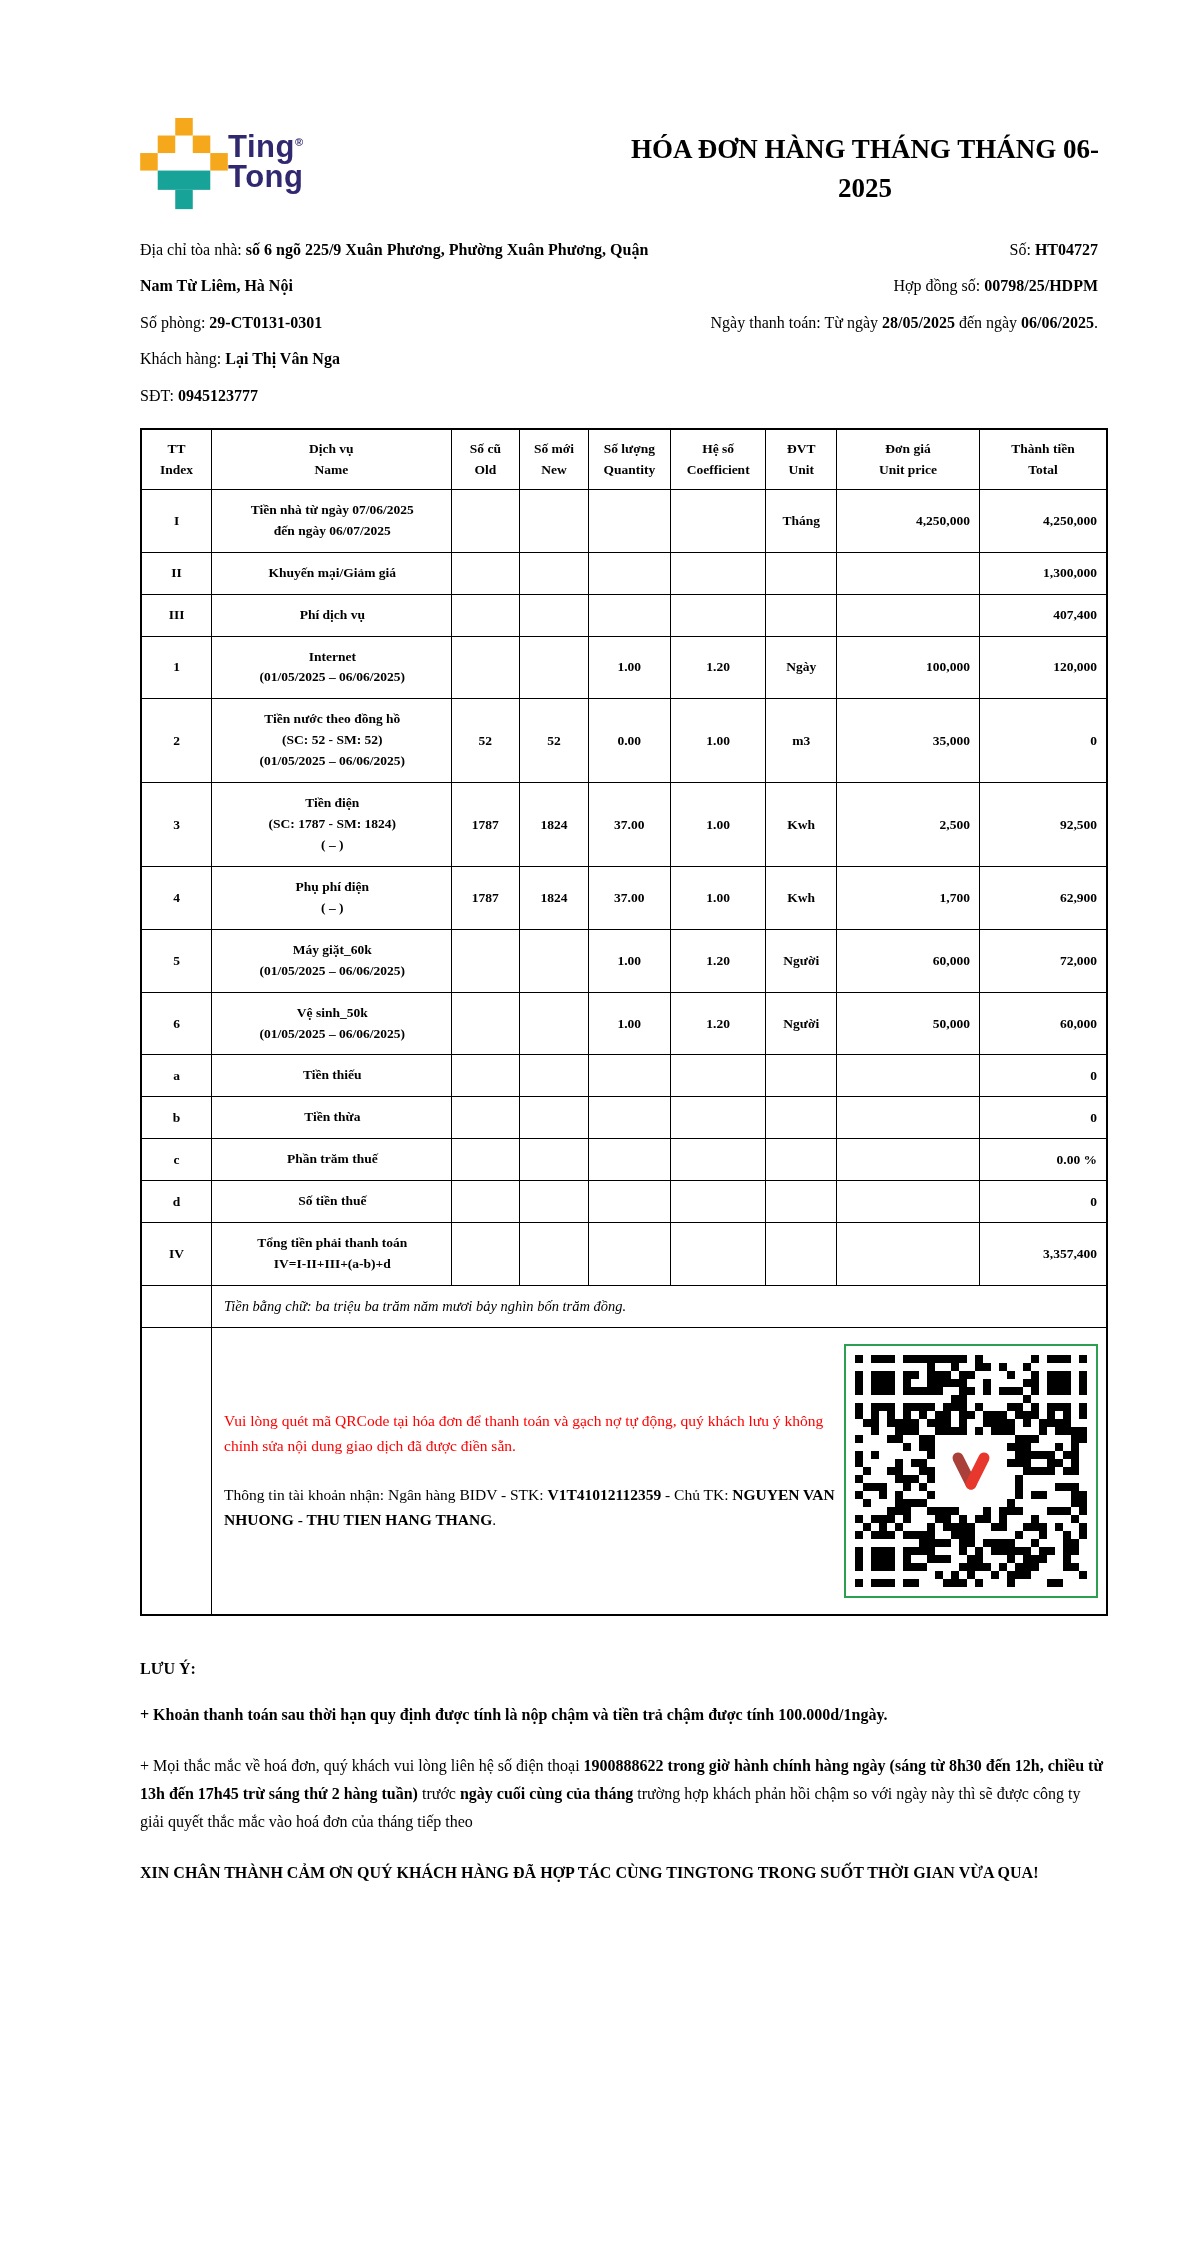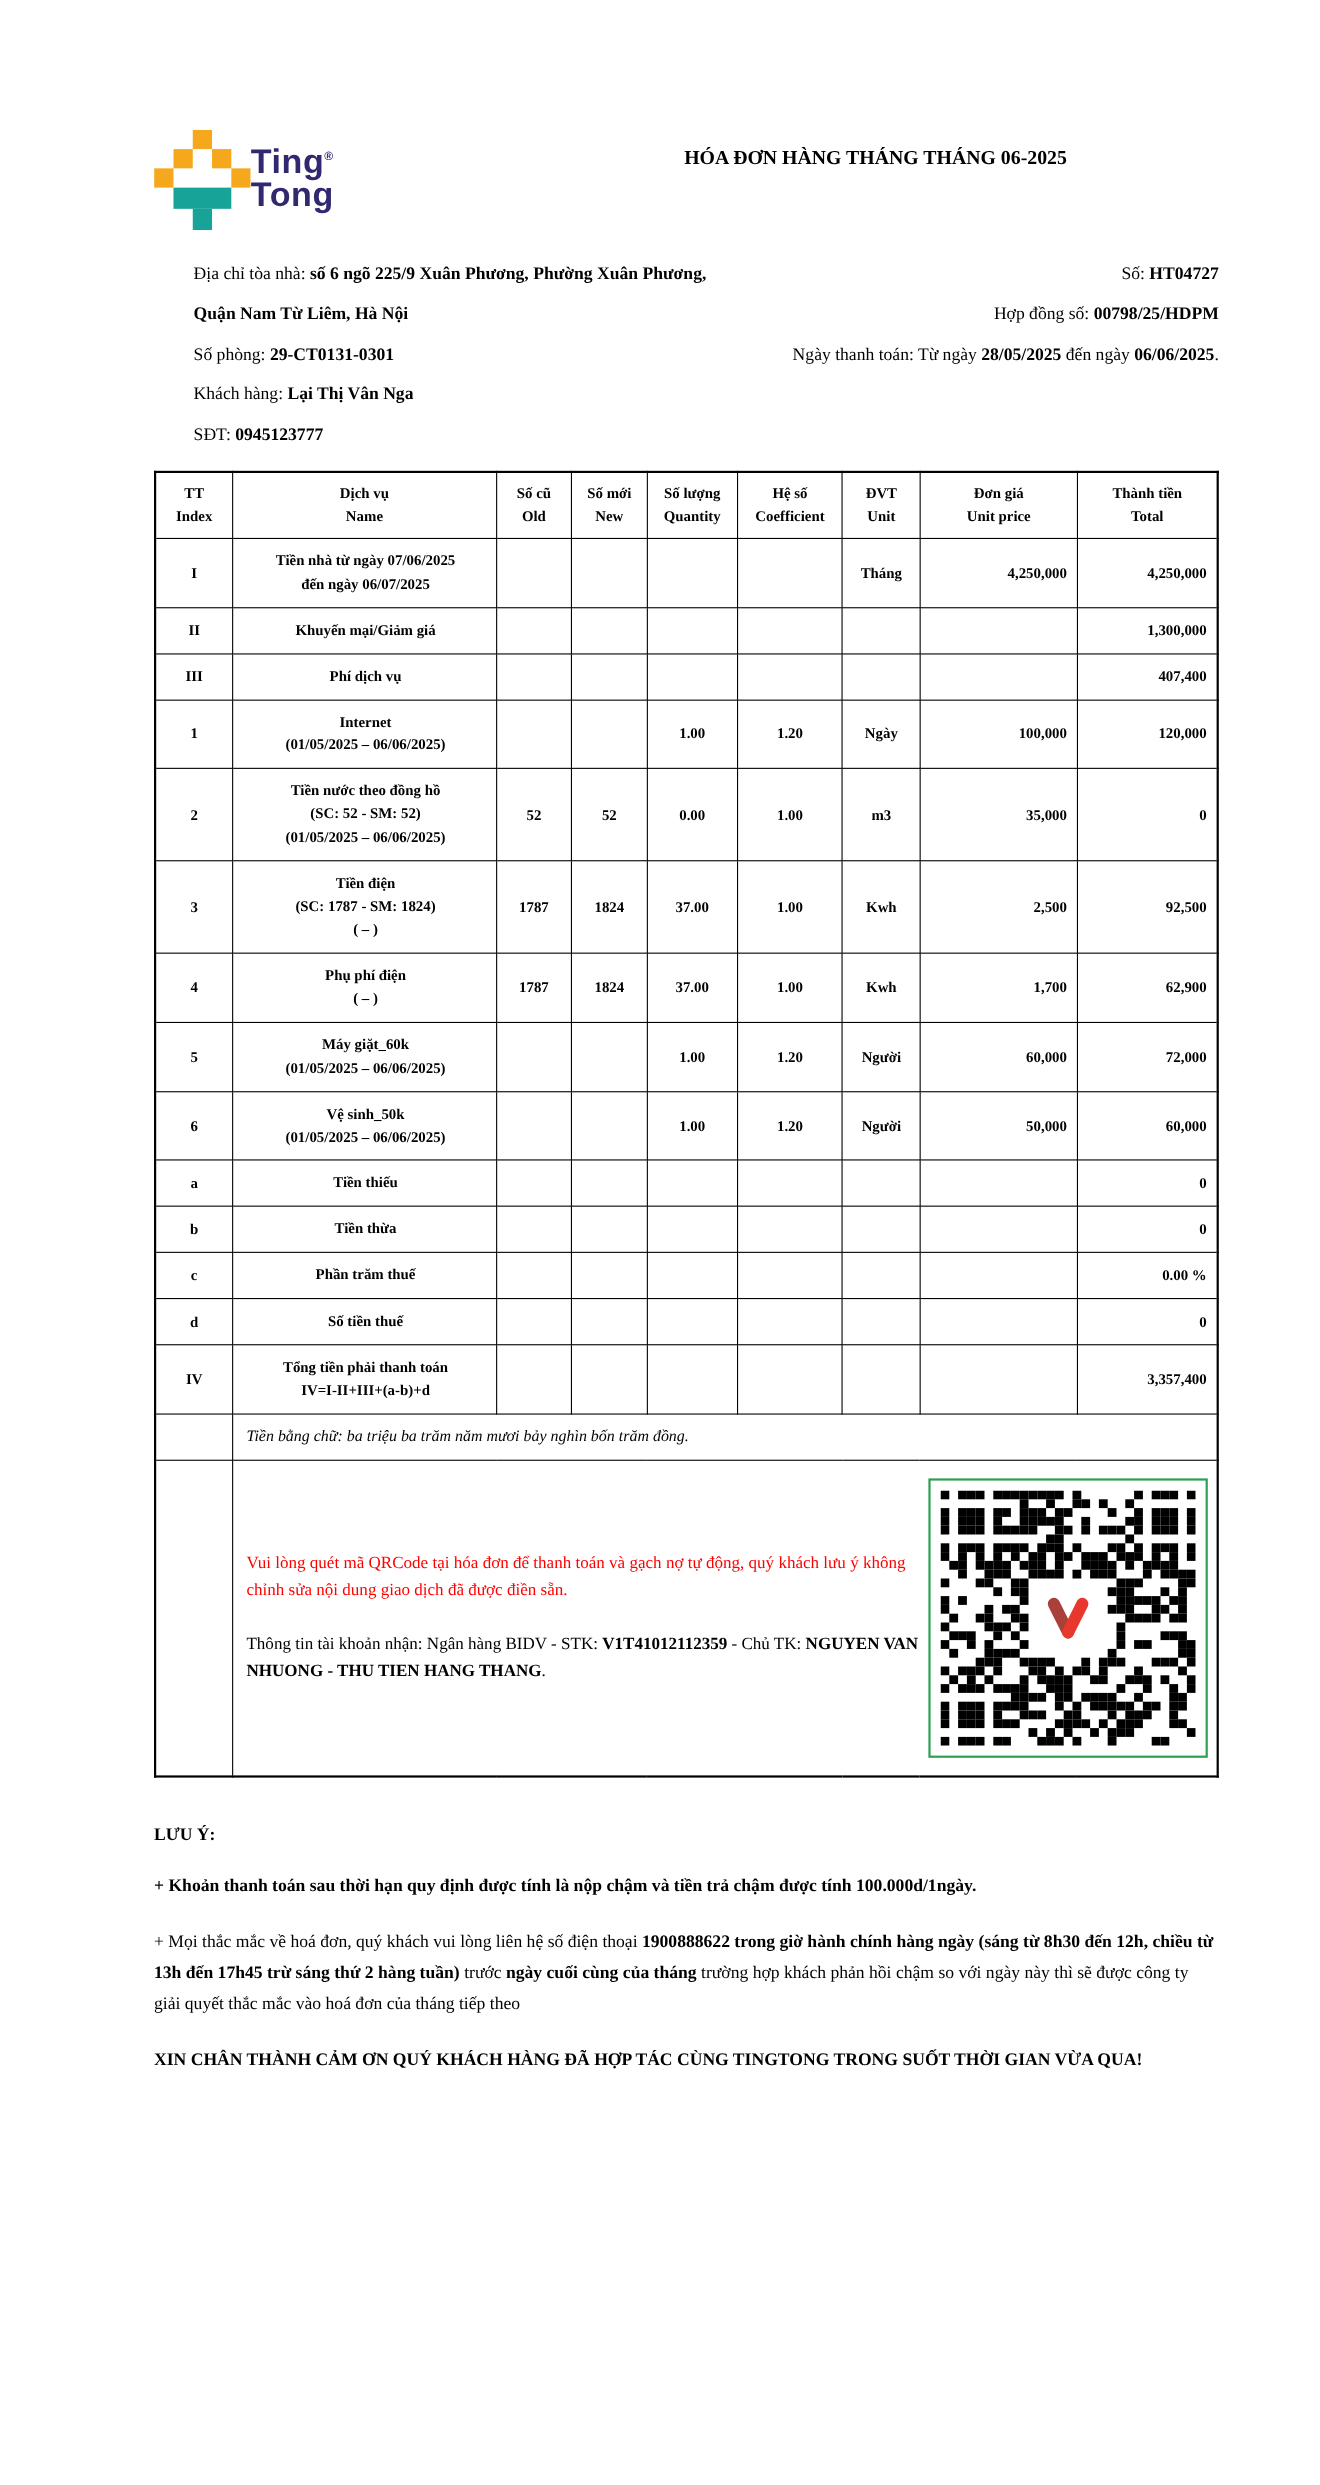--- a/index.html
+++ b/index.html
@@ -15,26 +15,26 @@
   .header-row { display:flex; justify-content:space-between; align-items:flex-start; }
   .brand { display:flex; align-items:flex-start; }
   .brand svg { display:block; }
   .brand-name {
     font-family:"Liberation Sans","DejaVu Sans",sans-serif;
     font-weight:bold; color:#312970; font-size:31px; line-height:0.98; letter-spacing:0.5px;
     padding-top:14px;
   }
   .brand-name sup { font-size:11px; vertical-align:super; }
   .doc-title {
-    width:486px; text-align:left; font-weight:bold; font-size:18px; line-height:1.45;
+    width:486px; text-align:center; font-weight:bold; font-size:27px; line-height:1.45;
     padding-top:12px;
   }
 
   
-  .info-row { display:flex; justify-content:flex-start; margin-top:22px;margin-left:36px; }
+  .info-row { display:flex; justify-content:flex-start; margin-top:22px; }
   .info-left  { width:512px; font-size:16px; line-height:2.28; }
   .info-right { width:446px; font-size:16px; line-height:2.28; text-align:right; }
   .info-right .nowrap { white-space:nowrap; }
 
   
   table.invoice {
     width:100%; border-collapse:collapse; margin-top:14px;
     border:2px solid #000000;
     font-size:13.5px;
   }

